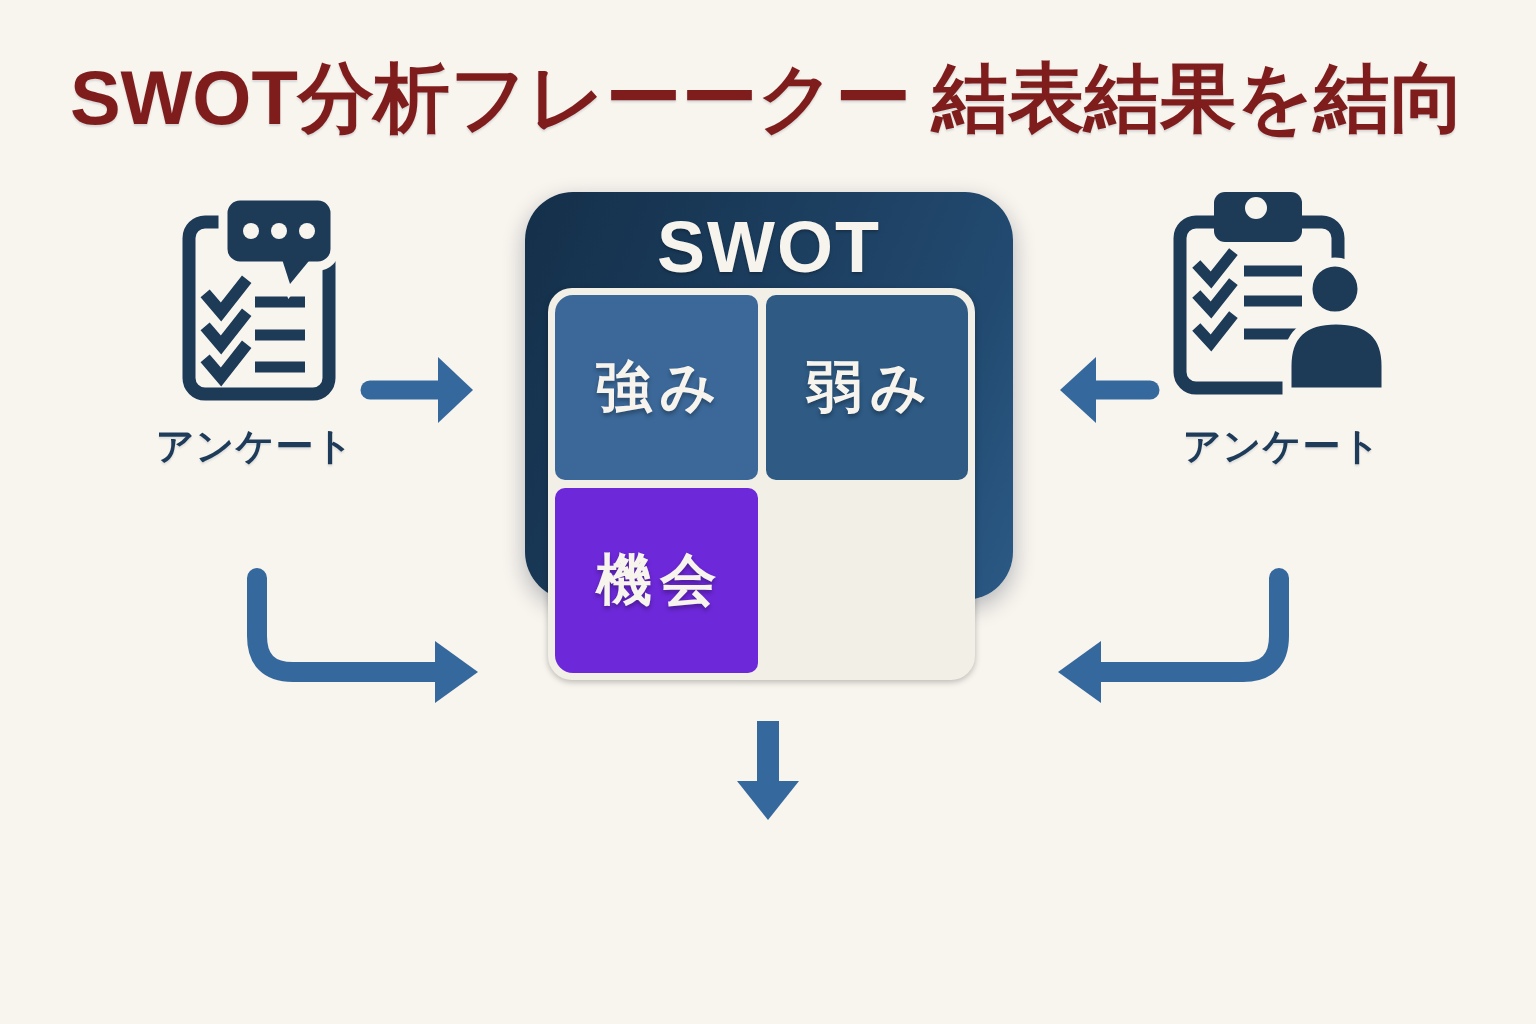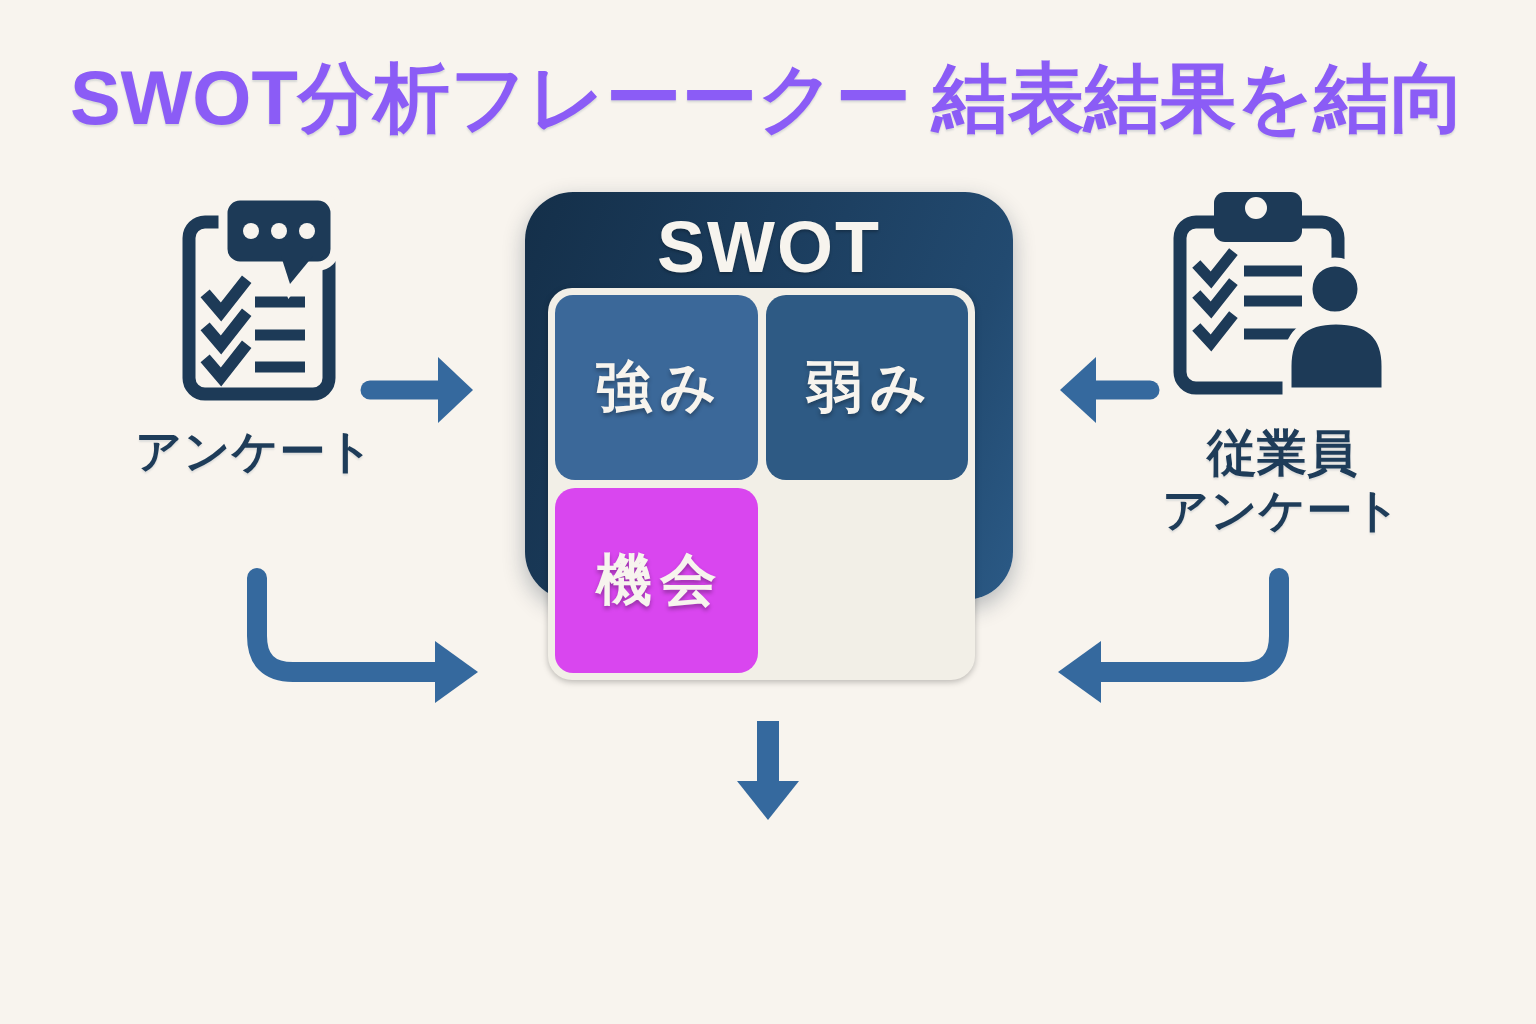--- a/index.html
+++ b/index.html
@@ -18,21 +18,21 @@
 
   
   .diagram-title {
     position: absolute;
     top: 48px;
     left: 0;
     width: 100%;
     text-align: center;
     font-size: 76px;
     font-weight: 800;
-    color: #8b5cf6;
+    color: #7f1d1d;
     letter-spacing: 0px;
     white-space: nowrap;
     text-shadow: 0 2px 2px rgba(30,60,89,0.15);
   }
 
   
   .swot-box {
     position: absolute;
     left: 525px;
     top: 192px;
@@ -72,40 +72,40 @@
   }
   .quad-cell {
     display: flex;
     align-items: center;
     justify-content: center;
     font-size: 56px;
     font-weight: 800;
     color: #F7F4EE;
     letter-spacing: 8px;
     text-indent: 8px;
-    border-radius: 20px;
+    border-radius: 10px;
     text-shadow: 0 3px 4px rgba(0,0,0,0.3);
   }
   .quad-cell:nth-child(1) { border-top-left-radius: 18px; }
   .quad-cell:nth-child(2) { border-top-right-radius: 18px; }
   .quad-cell:nth-child(3) { border-bottom-left-radius: 18px; }
   .quad-cell:nth-child(4) { border-bottom-right-radius: 18px; }
 
   
   .source-label {
     position: absolute;
     width: 320px;
     text-align: center;
     color: #1E3C59;
     font-weight: 800;
     line-height: 1.18;
     text-shadow: 0 2px 2px rgba(30,60,89,0.12);
   }
   .source-label .line1 { font-size: 50px; }
-  .source-label .line2 { font-size: 46px; letter-spacing: 1px; }
+  .source-label .line2 { font-size: 38px; letter-spacing: 1px; }
   .source-label.left  { left: 95px;  top: 424px; }
   .source-label.right { left: 1122px; top: 424px; }
 
   
   .outcome-text {
     position: absolute;
     top: 838px;
     left: 0;
     width: 100%;
     text-align: center;
@@ -210,27 +210,26 @@
       <circle cx="167" cy="105" r="27" fill="#1D3A57" stroke="#F8F4EE" stroke-width="9"></circle>
       <path d="M119,208 L119,182 Q119,136 168,136 Q218,136 218,182 L218,208 Z" fill="#1D3A57" stroke="#F8F4EE" stroke-width="9"></path>
     </g>
   </svg>
 
   <div class="source-label left">
     <div class="line2">アンケート</div>
   </div>
 
   <div class="source-label right">
-    <div class="line1">従業員</div>
     <div class="line2">アンケート</div>
   </div>
 
   <div class="swot-box">
     <div class="swot-header">SWOT</div>
     <div class="quad-grid">
       <div class="quad-cell" style="background: rgb(59, 104, 153);">強み</div>
       <div class="quad-cell" style="background: rgb(46, 90, 132);">弱み</div>
-      <div class="quad-cell" style="background: #d946ef;">機会</div>
+      <div class="quad-cell" style="background: #6d28d9;">機会</div>
     </div>
   </div>
 
 
 </div>
 
 </body></html>

